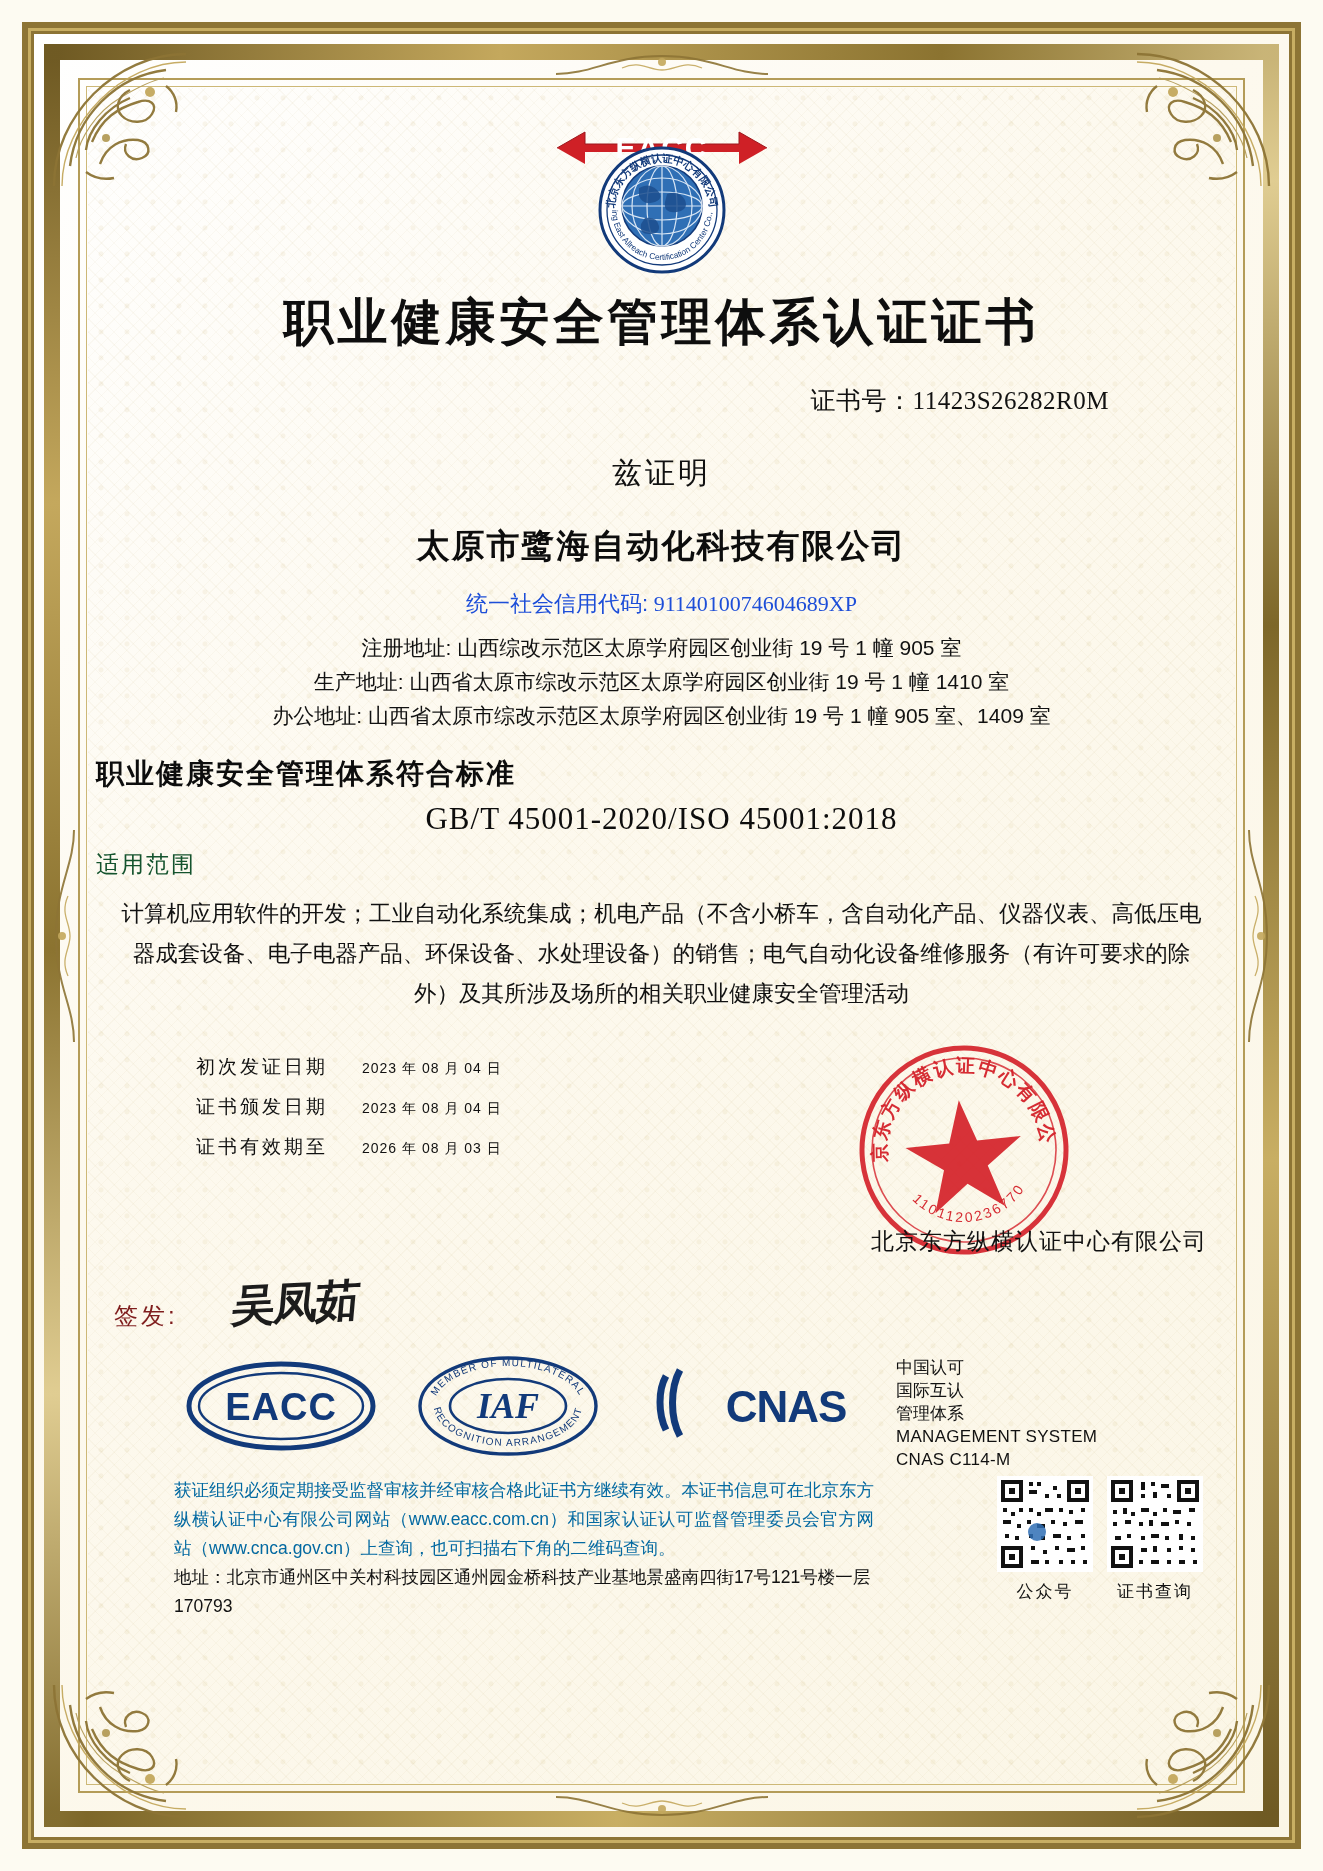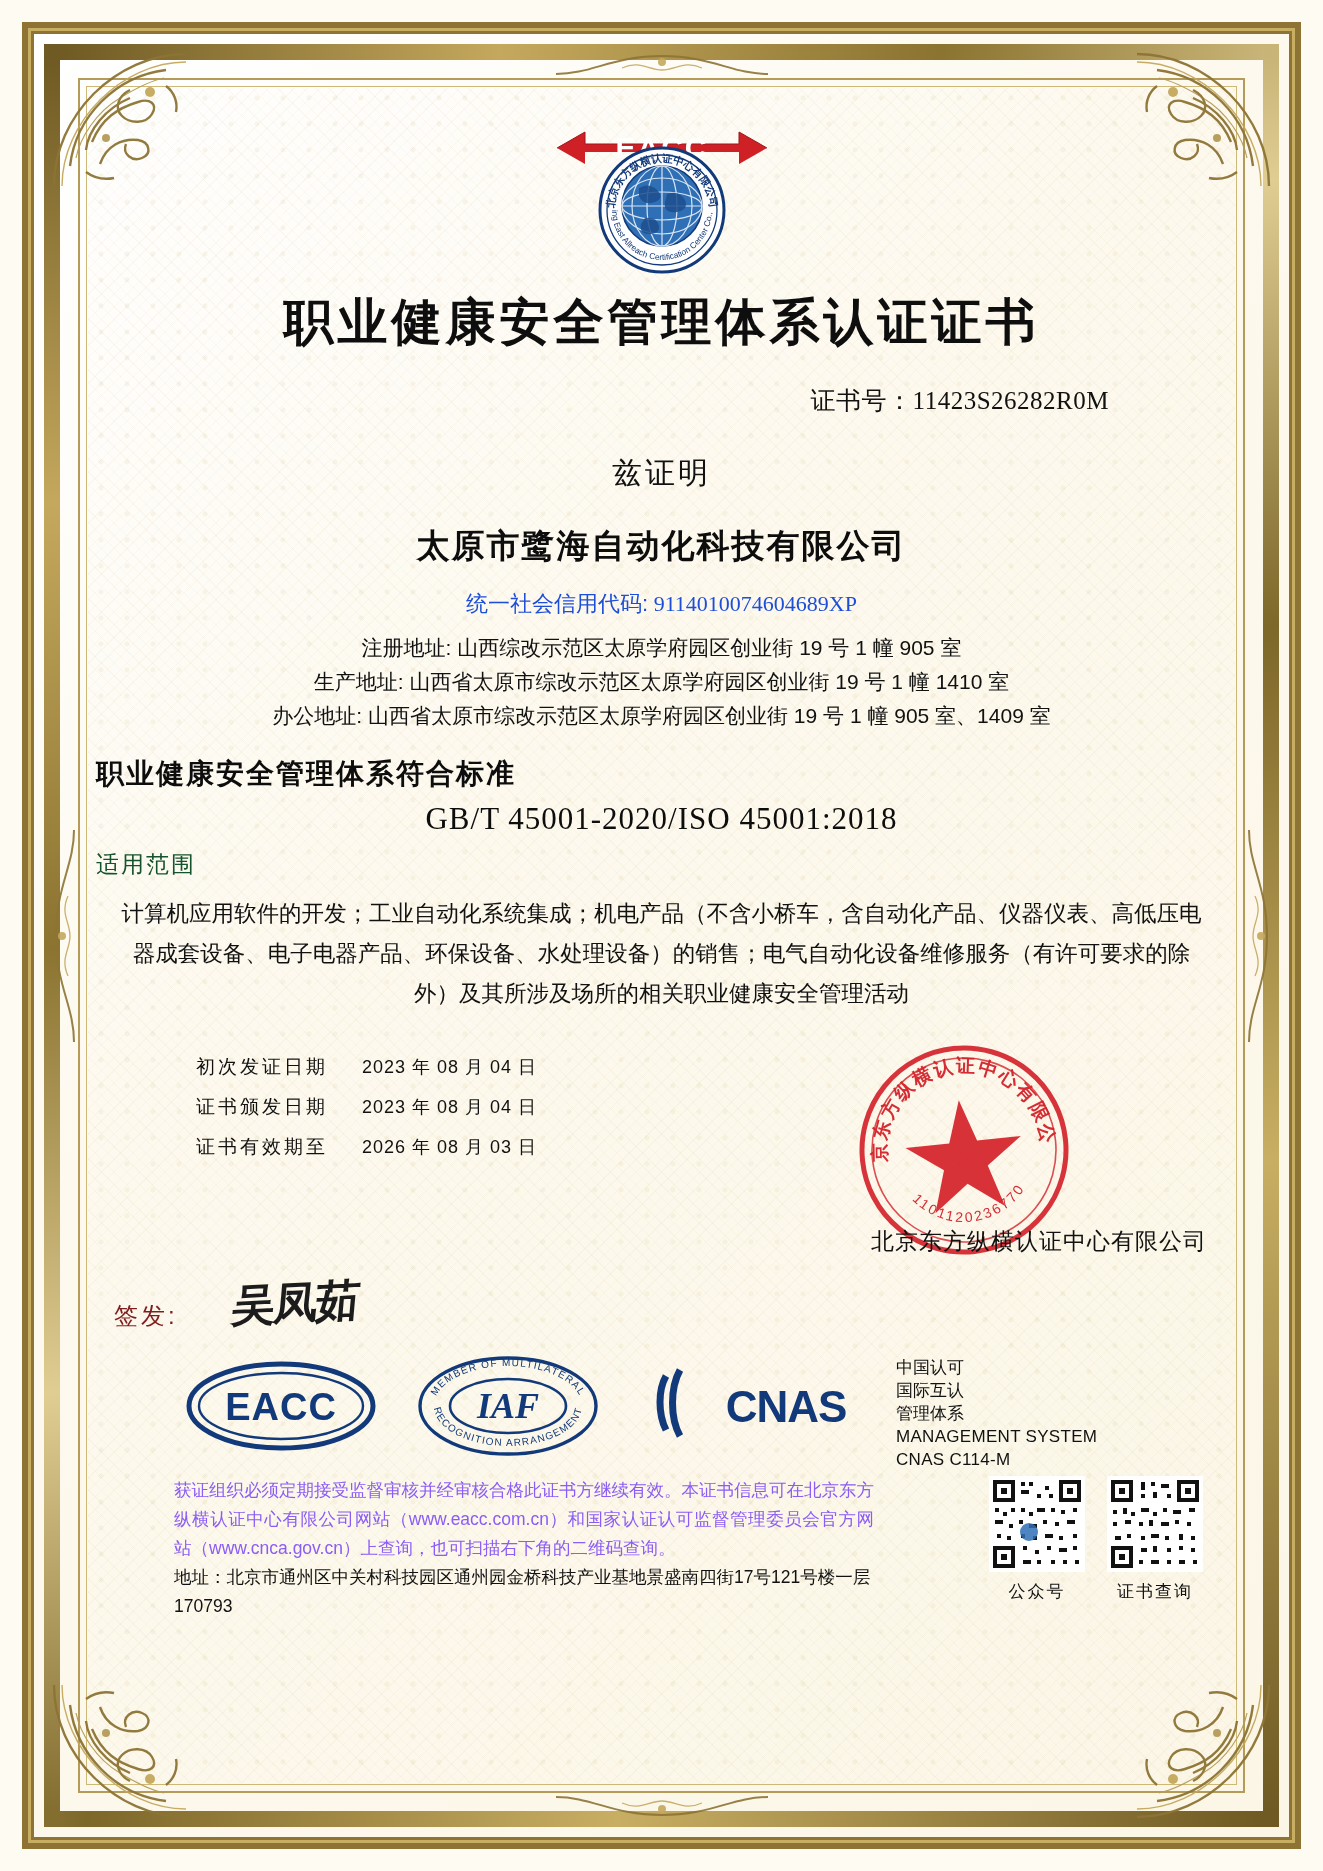--- a/index.html
+++ b/index.html
@@ -186,21 +186,21 @@
   }
   .dates {
     position: absolute;
     left: 100px; top: 4px;
     font-family: "Liberation Sans", sans-serif;
     font-size: 19px;
     color: #111;
   }
   .date-row { display: flex; align-items: baseline; margin-bottom: 14px; }
   .date-label { letter-spacing: 3px; width: 140px; }
-  .date-value { margin-left: 26px; font-size: 18px; letter-spacing: 1px; }
+  .date-value { margin-left: 26px; font-size: 14px; letter-spacing: 1px; }
 
   .issuer-name {
     position: absolute;
     right: 20px;
     top: 176px;
     font-family: "Liberation Sans", sans-serif;
     font-size: 23px;
     letter-spacing: 1px;
     color: #111;
   }
@@ -260,38 +260,38 @@
   .footer {
     position: relative;
     margin-top: 12px;
     border-top: 0;
   }
   .footer-text {
     width: 700px;
     font-family: "Liberation Sans", sans-serif;
     font-size: 17.5px;
     line-height: 29px;
-    color: #8b5cf6;
+    color: #0369a1;
     text-align: justify;
     padding-left: 78px;
   }
   .footer-addr {
     width: 700px;
     padding-left: 78px;
     font-family: "Liberation Sans", sans-serif;
     font-size: 17.5px;
     line-height: 29px;
     color: #111;
   }
   .qr-wrap {
     position: absolute;
     right: 24px;
     top: 0;
     display: flex;
-    gap: 22px;
+    gap: 14px;
   }
   .qr-item { text-align: center; }
   .qr-box {
     width: 96px; height: 96px;
     background: #fff;
     position: relative;
   }
   .qr-caption {
     margin-top: 8px;
     font-family: "Liberation Sans", sans-serif;

